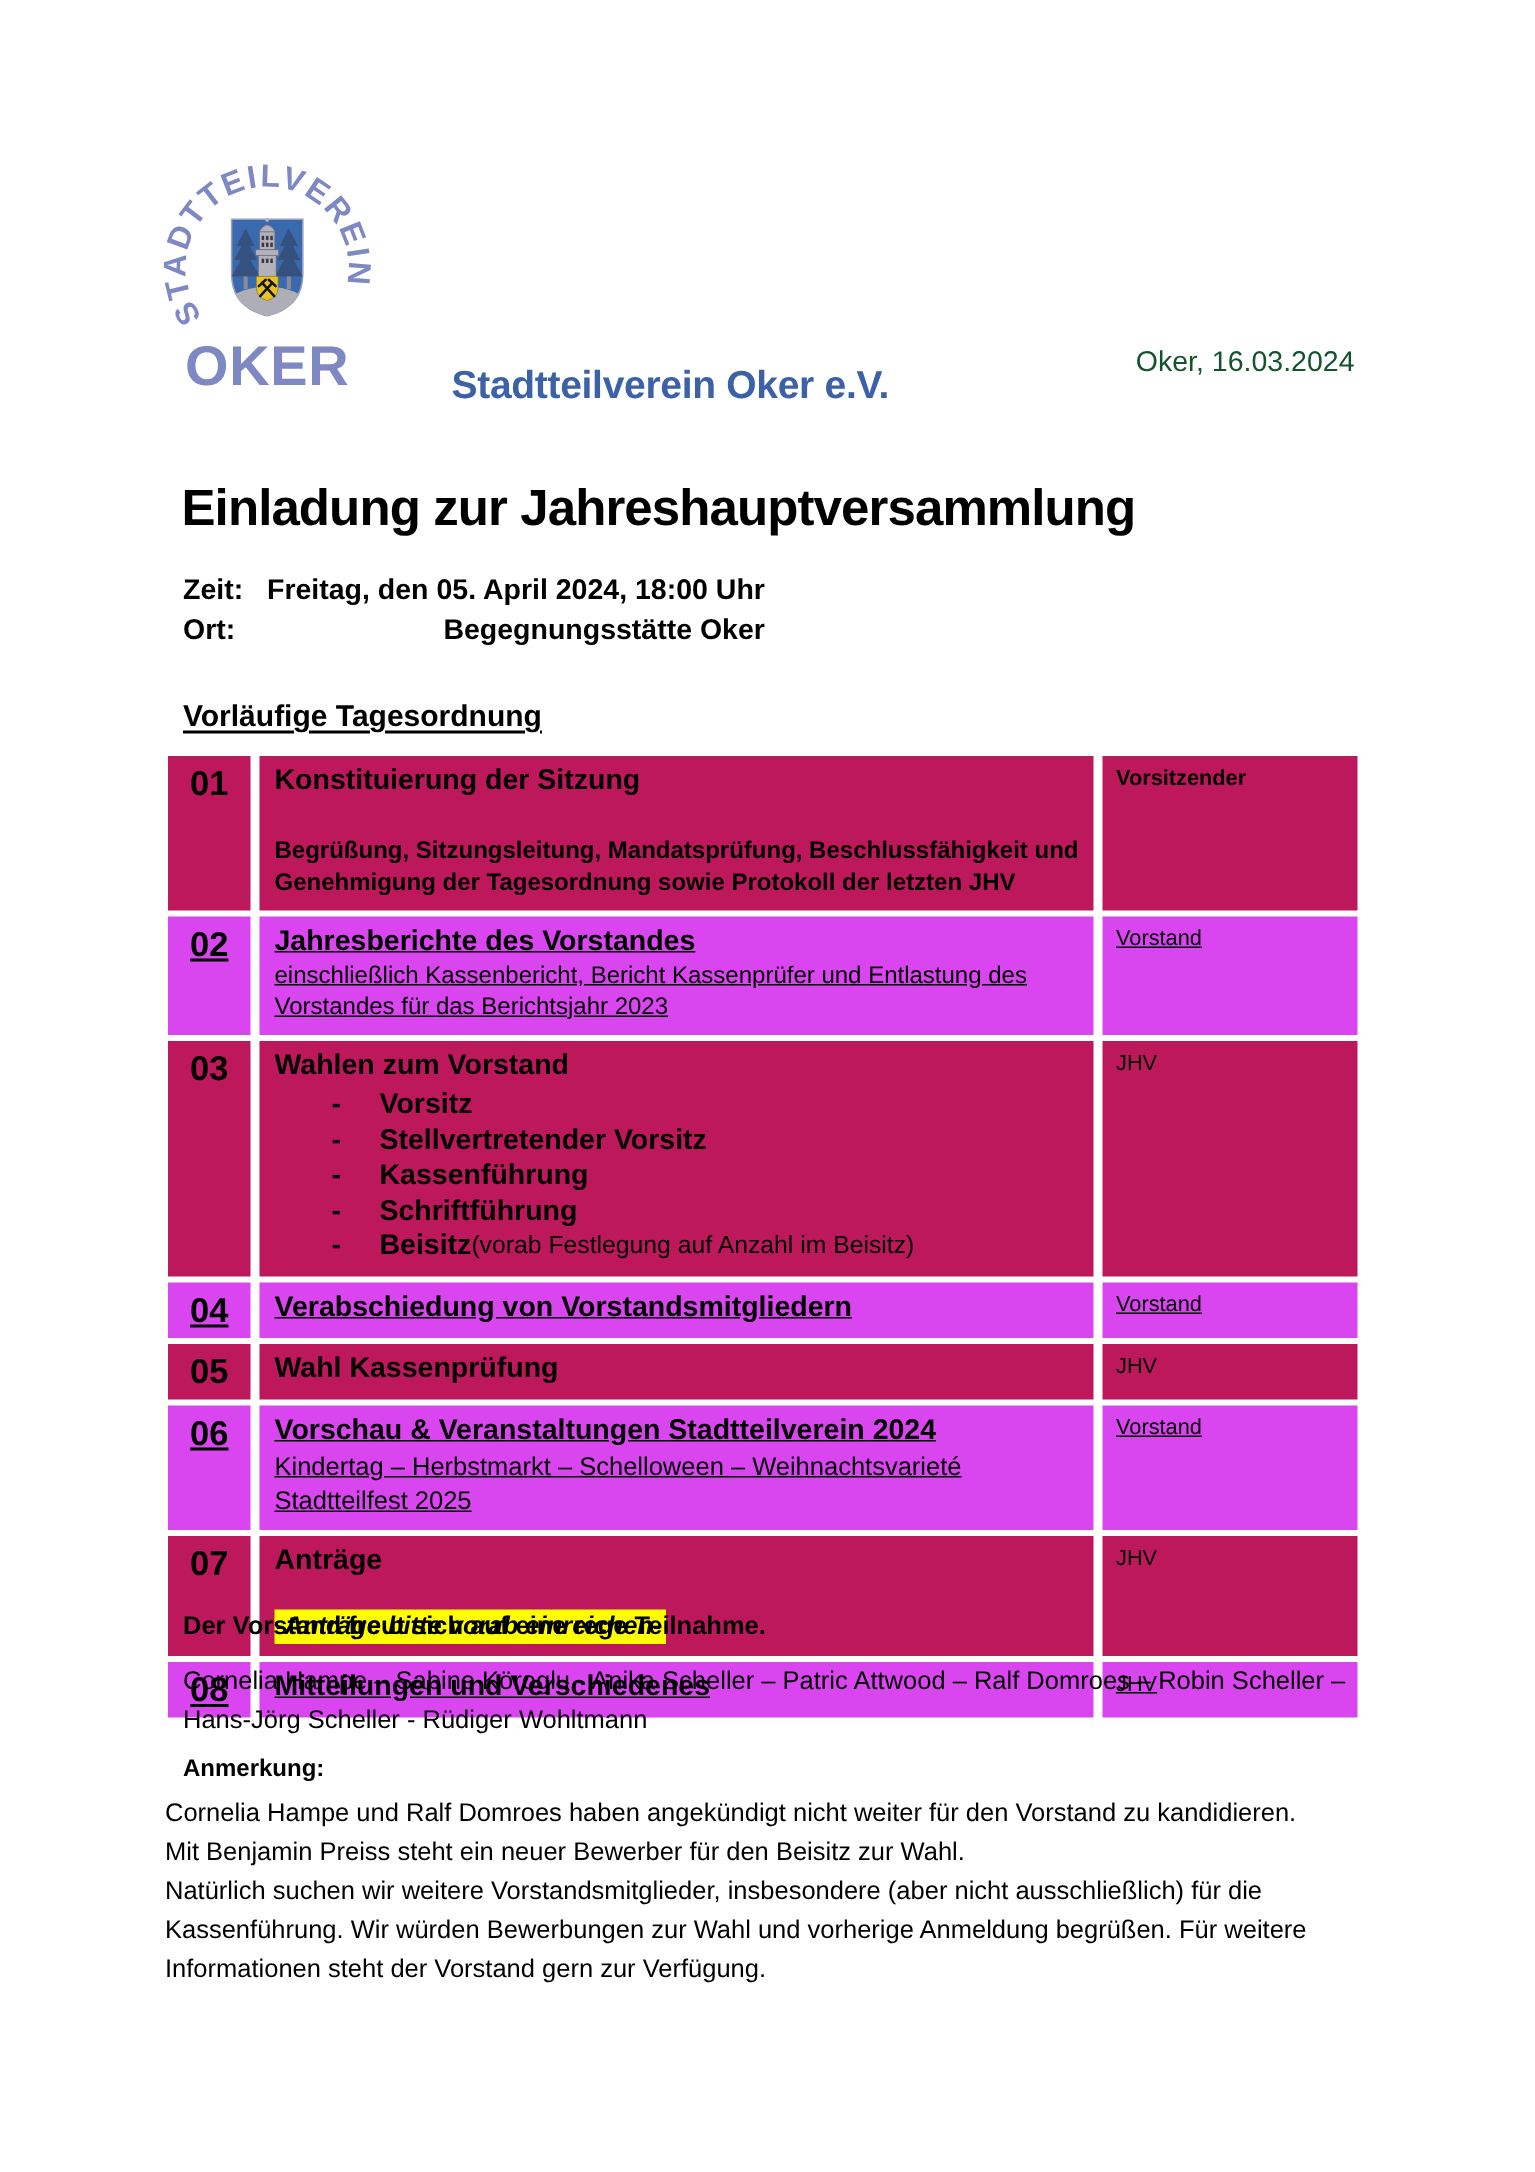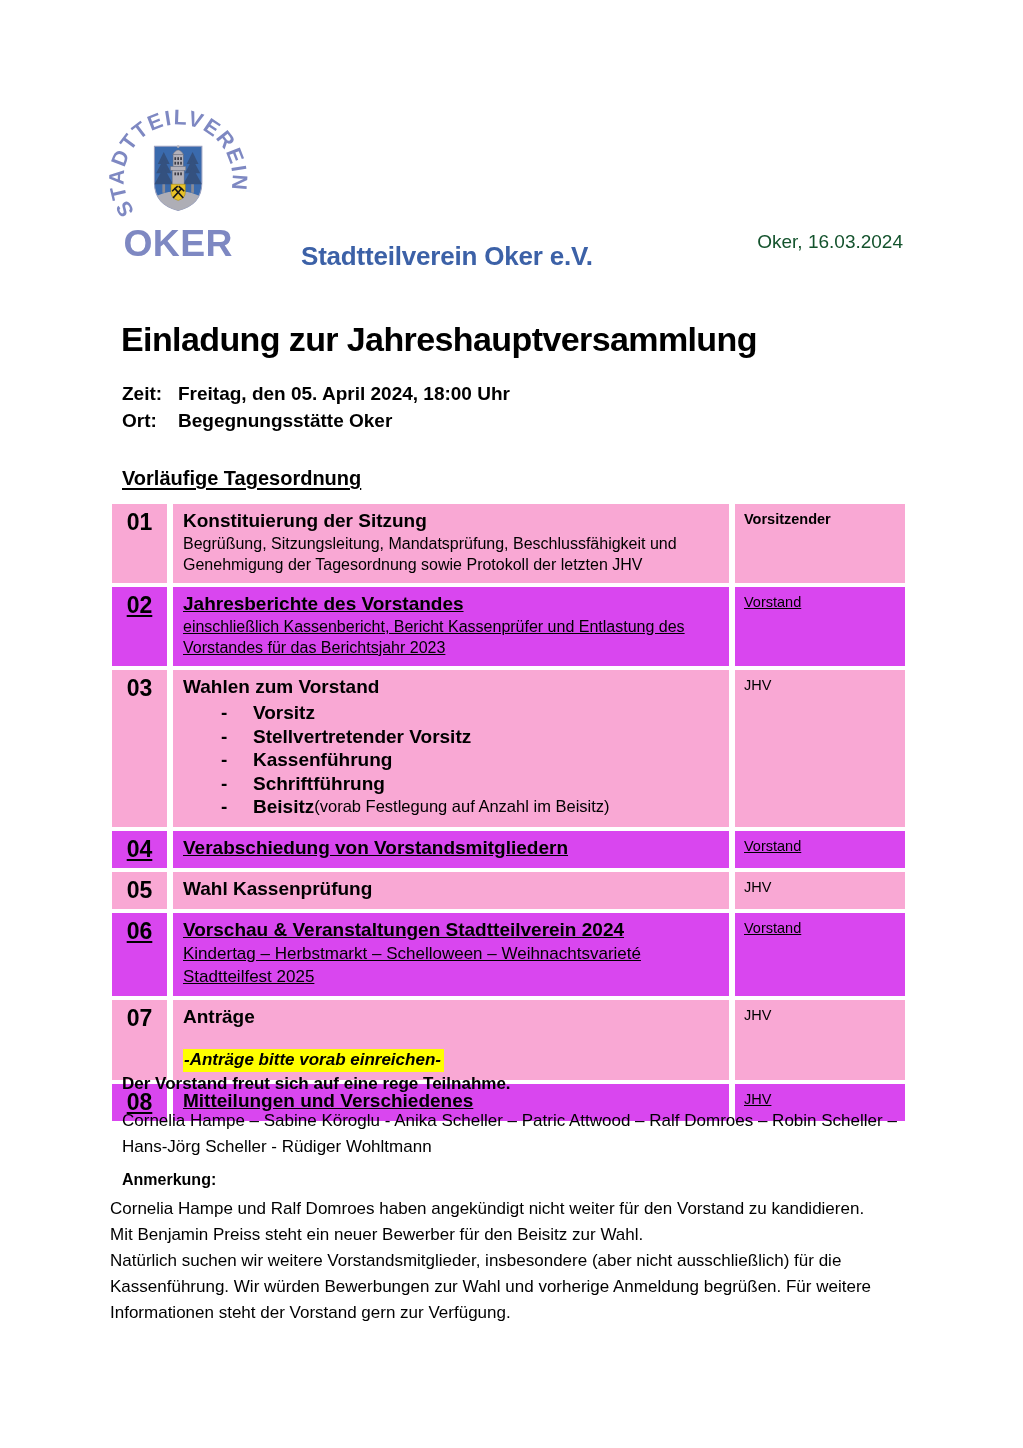--- a/index.html
+++ b/index.html
@@ -23,46 +23,46 @@
     position:absolute; top:231px; right:120px;
     font-size:19px; color:#14532d;
   }
 
   
   .doc-title {
     position:absolute; left:121px; top:320px;
     font-size:34px; font-weight:bold; letter-spacing:-0.6px;
   }
   .meta { position:absolute; left:122px; top:380px; font-size:19px; font-weight:bold; }
-  .meta-row { display:flex; line-height:27px; }
+  .meta-row { display:flex; line-height:27px;justify-content:space-between; }
   .meta-label { width:56px; }
 
   
   .agenda-heading {
     position:absolute; left:122px; top:467px;
     font-size:20px; font-weight:bold;
     text-decoration:underline; text-underline-offset:3px; text-decoration-thickness:2px;
   }
   .agenda {
     position:absolute; left:112px; top:504px; width:793px;
     display:grid;
     grid-template-columns:55px 556px 170px;
     column-gap:6px; row-gap:4px;
   }
   .cell-num {
     text-align:center; font-size:23px; font-weight:bold;
     padding-top:5px; line-height:26px;
   }
   .cell-main { padding:5px 10px 8px 10px; }
   .cell-role { padding:6px 9px; font-size:14.5px; line-height:18px; }
-  .shade-dark { background:#f9a8d4; }
+  .shade-dark { background:#be185d; }
   .shade-light { background:#d946ef;text-decoration:underline; }
   .row-title { font-size:19px; font-weight:bold; line-height:24px; }
   .row-desc  { font-size:16px; line-height:21px; }
-  .row-desc.bold { font-weight:normal; }
+  .row-desc.bold { font-weight:bold;margin-top:24px; }
   .role-bold { font-weight:bold; }
   .agenda-list { margin:2px 0 0 38px; }
   .agenda-li { display:flex; line-height:23.5px; }
   .li-dash { width:32px; font-weight:bold; font-size:19px; }
   .li-text { font-weight:bold; font-size:19px; }
   .li-rest { font-weight:normal; font-size:16.5px; }
   .highlight-line {
     display:inline-block; margin-top:20px;
     background:#ffff00;
     font-size:17px; font-weight:bold; font-style:italic;

